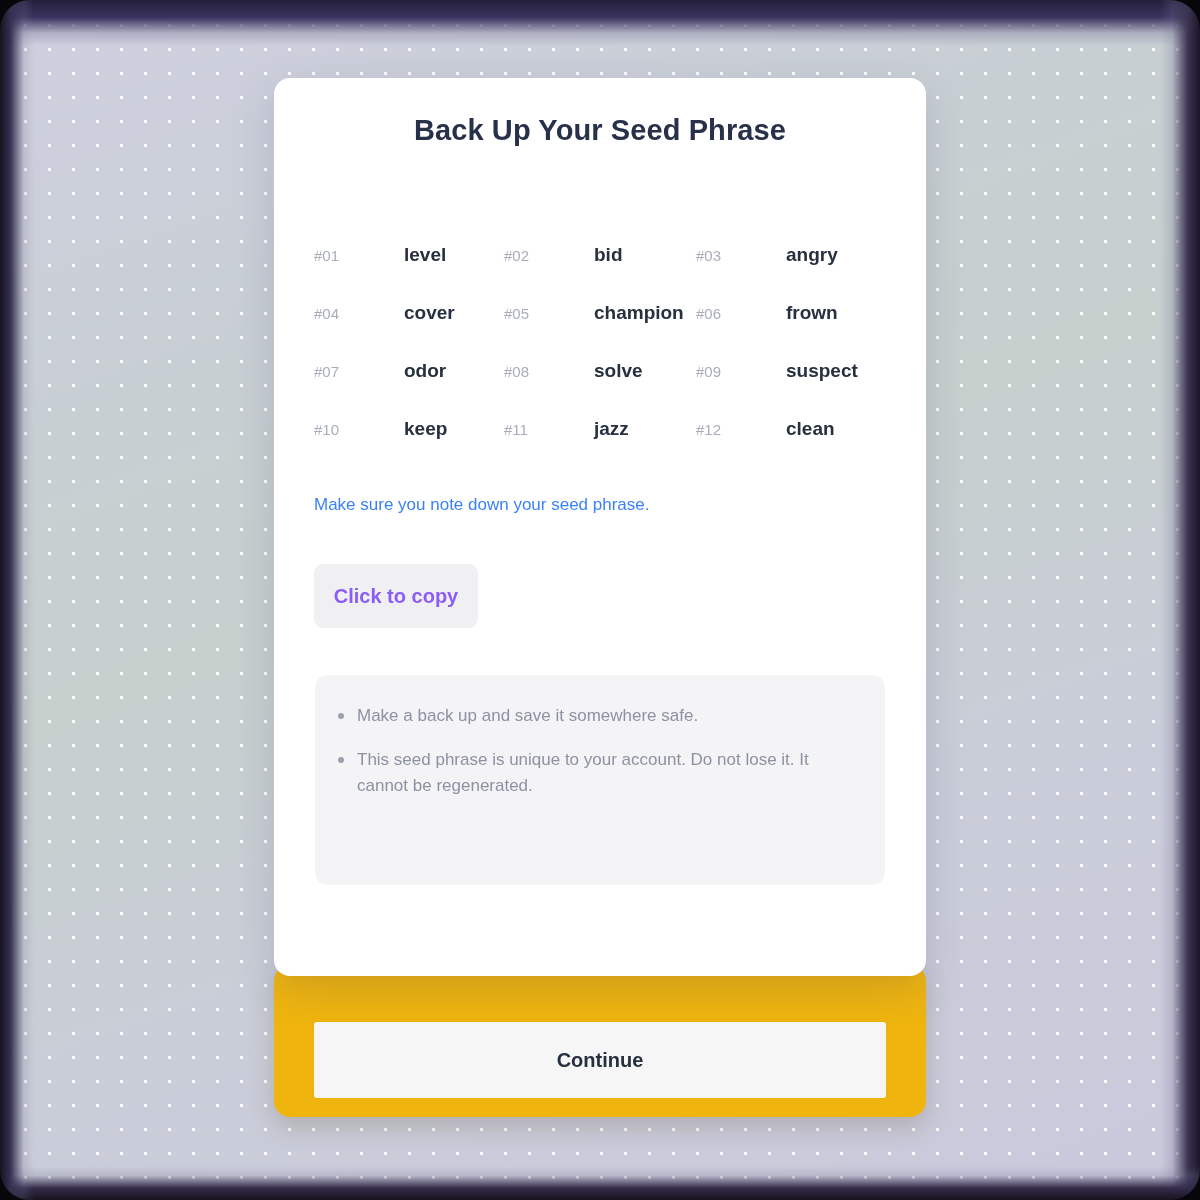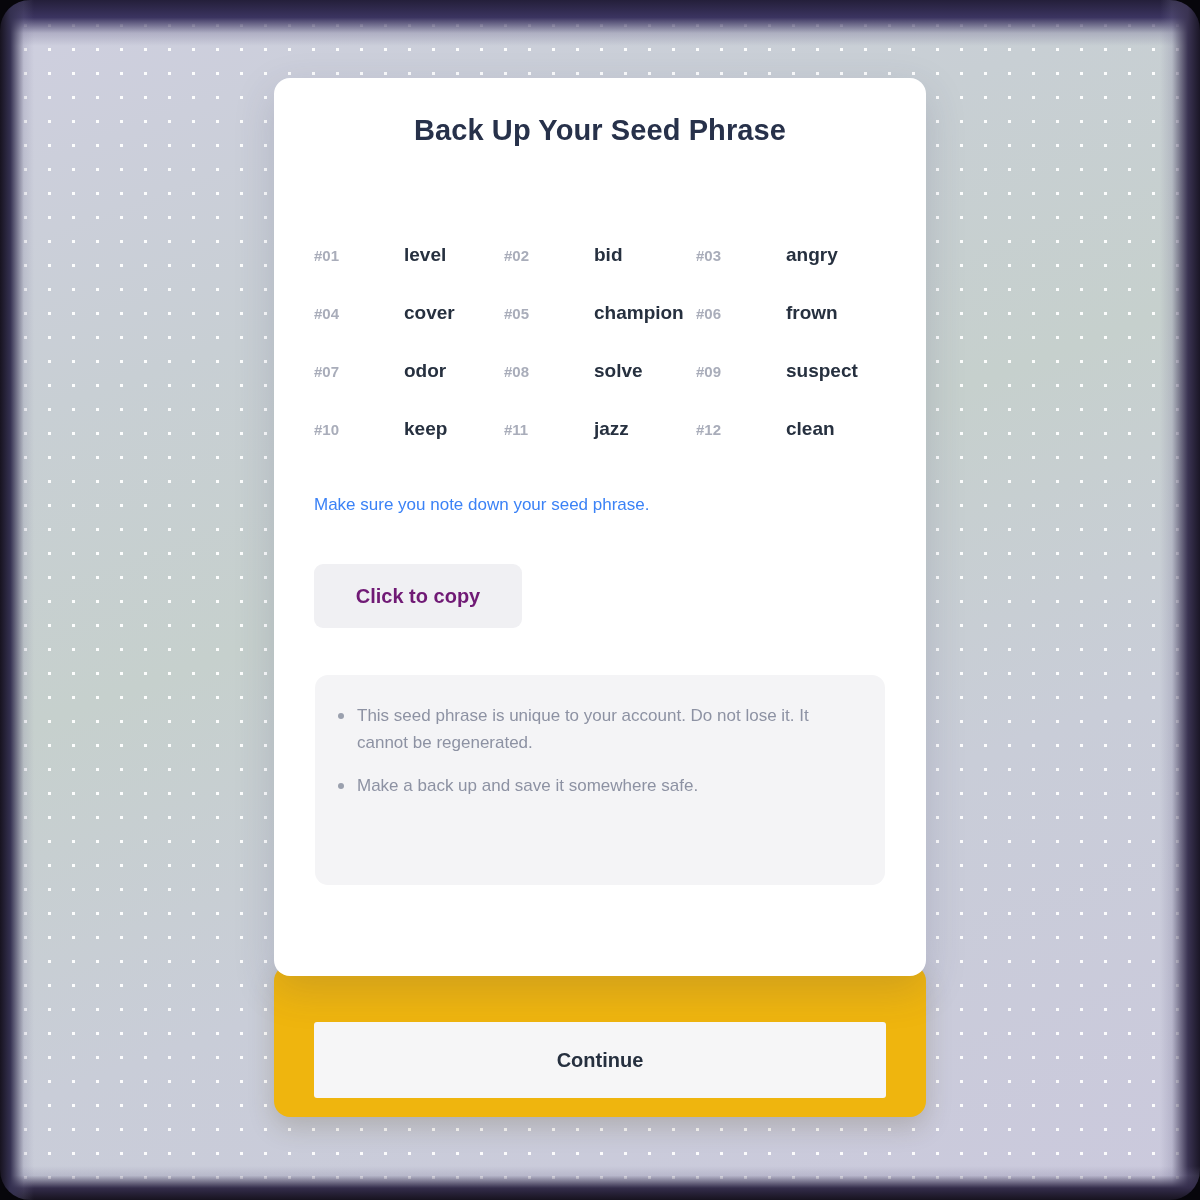--- a/index.html
+++ b/index.html
@@ -119,21 +119,21 @@
     grid-auto-rows: 58px;
     align-items: center;
   }
   .seed-cell {
     display: flex;
     align-items: baseline;
     gap: 22px;
   }
   .seed-index {
     font-size: 15px;
-    font-weight: bold;
+    font-weight: normal;
     color: #a9adba;
     min-width: 30px;
   }
   .seed-word {
     font-size: 19px;
     font-weight: bold;
     color: #26303f;
     margin-left: 38px;
   }
 
@@ -144,29 +144,29 @@
     top: 417px;
     font-size: 17px;
     color: #3b82f6;
   }
 
   
   #copy-button {
     position: absolute;
     left: 40px;
     top: 486px;
-    width: 208px;
+    width: 164px;
     height: 64px;
     background: #f0f0f3;
     border: none;
     border-radius: 9px;
     font-family: "Liberation Sans", sans-serif;
     font-size: 20px;
     font-weight: bold;
-    color: #701a75;
+    color: #8b5cf6;
     cursor: pointer;
     display: flex;
     align-items: center;
     justify-content: center;
   }
 
   
   #warning-box {
     position: absolute;
     left: 41px;
@@ -289,22 +289,22 @@
         <span class="seed-word">clean</span>
       </div>
     </div>
 
     <div id="note-line">Make sure you note down your seed phrase.</div>
 
     <button id="copy-button">Click to copy</button>
 
     <div id="warning-box">
       <ul id="warning-list">
+        <li>Make a back up and save it somewhere safe.</li>
         <li>This seed phrase is unique to your account. Do not lose it. It cannot be regenerated.</li>
-        <li>Make a back up and save it somewhere safe.</li>
       </ul>
     </div>
 
   </div>
 
   <button id="continue-button">Continue</button>
 
   <div id="frame-mask"></div>
 
 </div>

